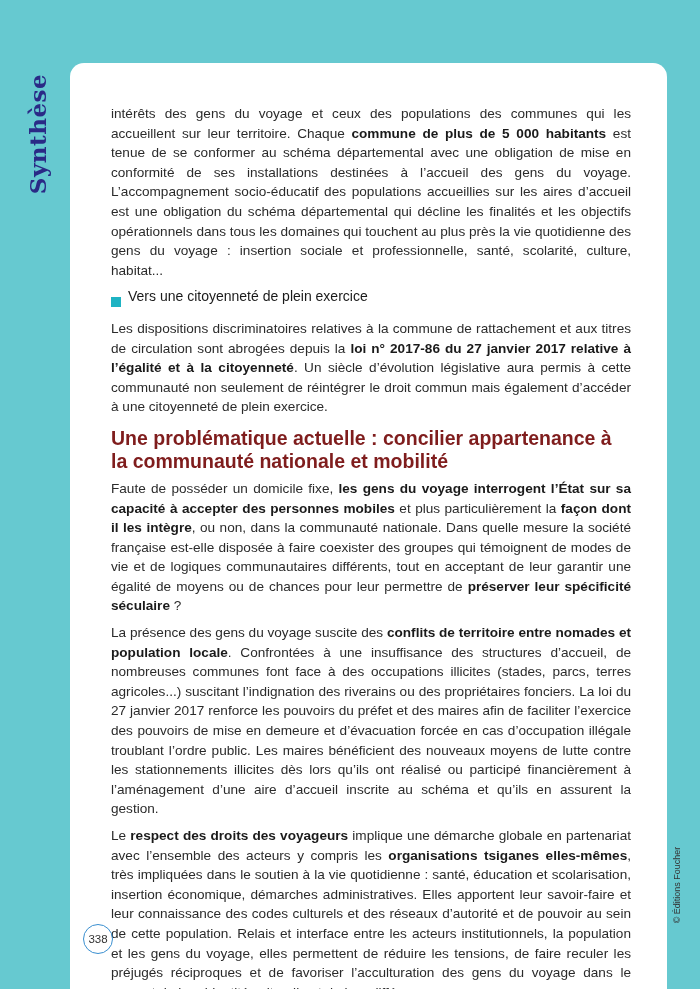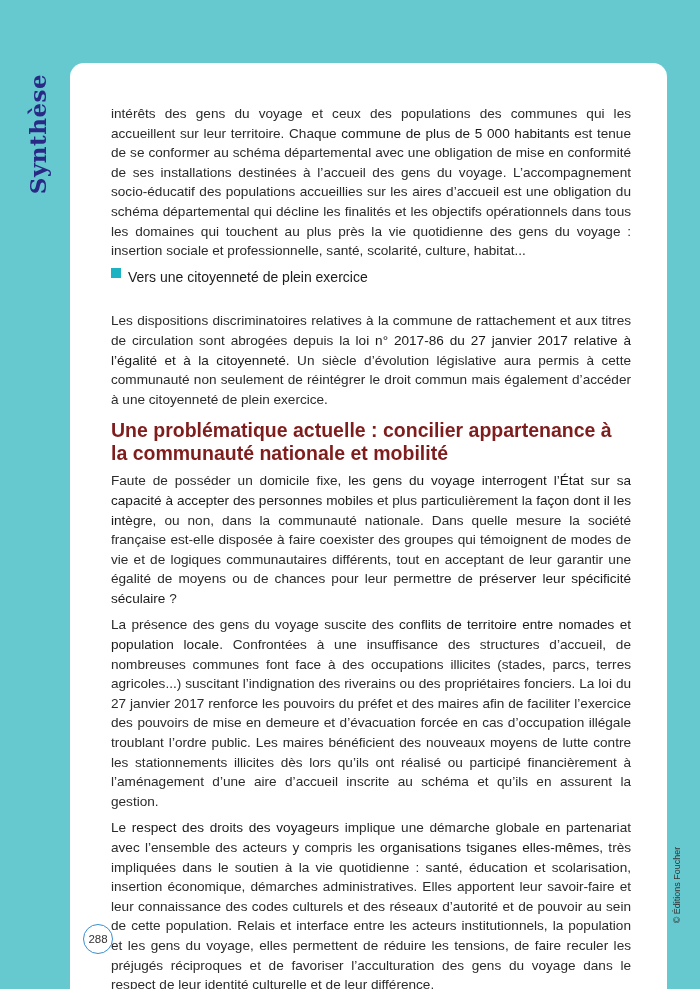--- a/index.html
+++ b/index.html
@@ -20,24 +20,24 @@
   }
   .panel {
     position:absolute; left:70px; top:63px; width:597px; height:960px;
     background:#ffffff; border-radius:14px;
   }
   .content {
     position:absolute; left:111px; top:104px; width:520px;
     font-size:13.6px; line-height:19.6px; color:#2b2b2b;
   }
   .content p { margin:0 0 7px 0; text-align:justify; }
-  .content b { font-weight:normal; color:#1a1a1a; }
+  .content b { font-weight:bold; color:#1a1a1a; }
   .sub {
-    margin:6px 0 24px 0; font-size:14px; font-weight:normal; color:#1a1a1a;
-    display:flex; align-items:flex-start;
+    margin:6px 0 12px 0; font-size:14px; font-weight:normal; color:#1a1a1a;
+    display:flex; align-items:flex-end;
   }
   .sub .sq { width:10px; height:10px; background:#1eb3c3; margin-right:7px; display:inline-block; }
   h2 {
     margin:10px 0 6px 0; color:#7f1d1d; font-size:19.5px; line-height:23px; font-weight:bold;
   }
   .page-num {
     position:absolute; left:83px; top:924px; width:28px; height:28px;
     border:1.5px solid #3a8fd0; border-radius:50%;
     display:flex; align-items:center; justify-content:center;
     font-size:11.5px; color:#333;
@@ -73,17 +73,17 @@
   <h2>Une problématique actuelle : concilier appartenance à la communauté nationale et mobilité</h2>
 
   <p><span>Faute de posséder un domicile fixe, </span><b>les gens du voyage interrogent l’État sur sa capacité à accepter des personnes mobiles</b><span> et plus particulièrement la </span><b>façon dont il les intègre</b><span>, ou non, dans la communauté nationale. Dans quelle mesure la société française est-elle disposée à faire coexister des groupes qui témoignent de modes de vie et de logiques communautaires différents, tout en acceptant de leur garantir une égalité de moyens ou de chances pour leur permettre de </span><b>préserver leur spécificité séculaire</b><span> ?</span></p>
 
   <p><span>La présence des gens du voyage suscite des </span><b>conflits de territoire entre nomades et population locale</b><span>. Confrontées à une insuffisance des structures d’accueil, de nombreuses communes font face à des occupations illicites (stades, parcs, terres agricoles...) suscitant l’indignation des riverains ou des propriétaires fonciers. La loi du 27 janvier 2017 renforce les pouvoirs du préfet et des maires afin de faciliter l’exercice des pouvoirs de mise en demeure et d’évacuation forcée en cas d’occupation illégale troublant l’ordre public. Les maires bénéficient des nouveaux moyens de lutte contre les stationnements illicites dès lors qu’ils ont réalisé ou participé financièrement à l’aménagement d’une aire d’accueil inscrite au schéma et qu’ils en assurent la gestion.</span></p>
 
   <p><span>Le </span><b>respect des droits des voyageurs</b><span> implique une démarche globale en partenariat avec l’ensemble des acteurs y compris les </span><b>organisations tsiganes elles-mêmes</b><span>, très impliquées dans le soutien à la vie quotidienne : santé, éducation et scolarisation, insertion économique, démarches administratives. Elles apportent leur savoir-faire et leur connaissance des codes culturels et des réseaux d’autorité et de pouvoir au sein de cette population. Relais et interface entre les acteurs institutionnels, la population et les gens du voyage, elles permettent de réduire les tensions, de faire reculer les préjugés réciproques et de favoriser l’acculturation des gens du voyage dans le respect de leur identité culturelle et de leur différence.</span></p>
 
 </div>
 
-<div class="page-num">288</div>
+<div class="page-num">338</div>
 
 <div class="copyright">
   <span>© Éditions Foucher</span>
 </div>
 
 </body></html>

